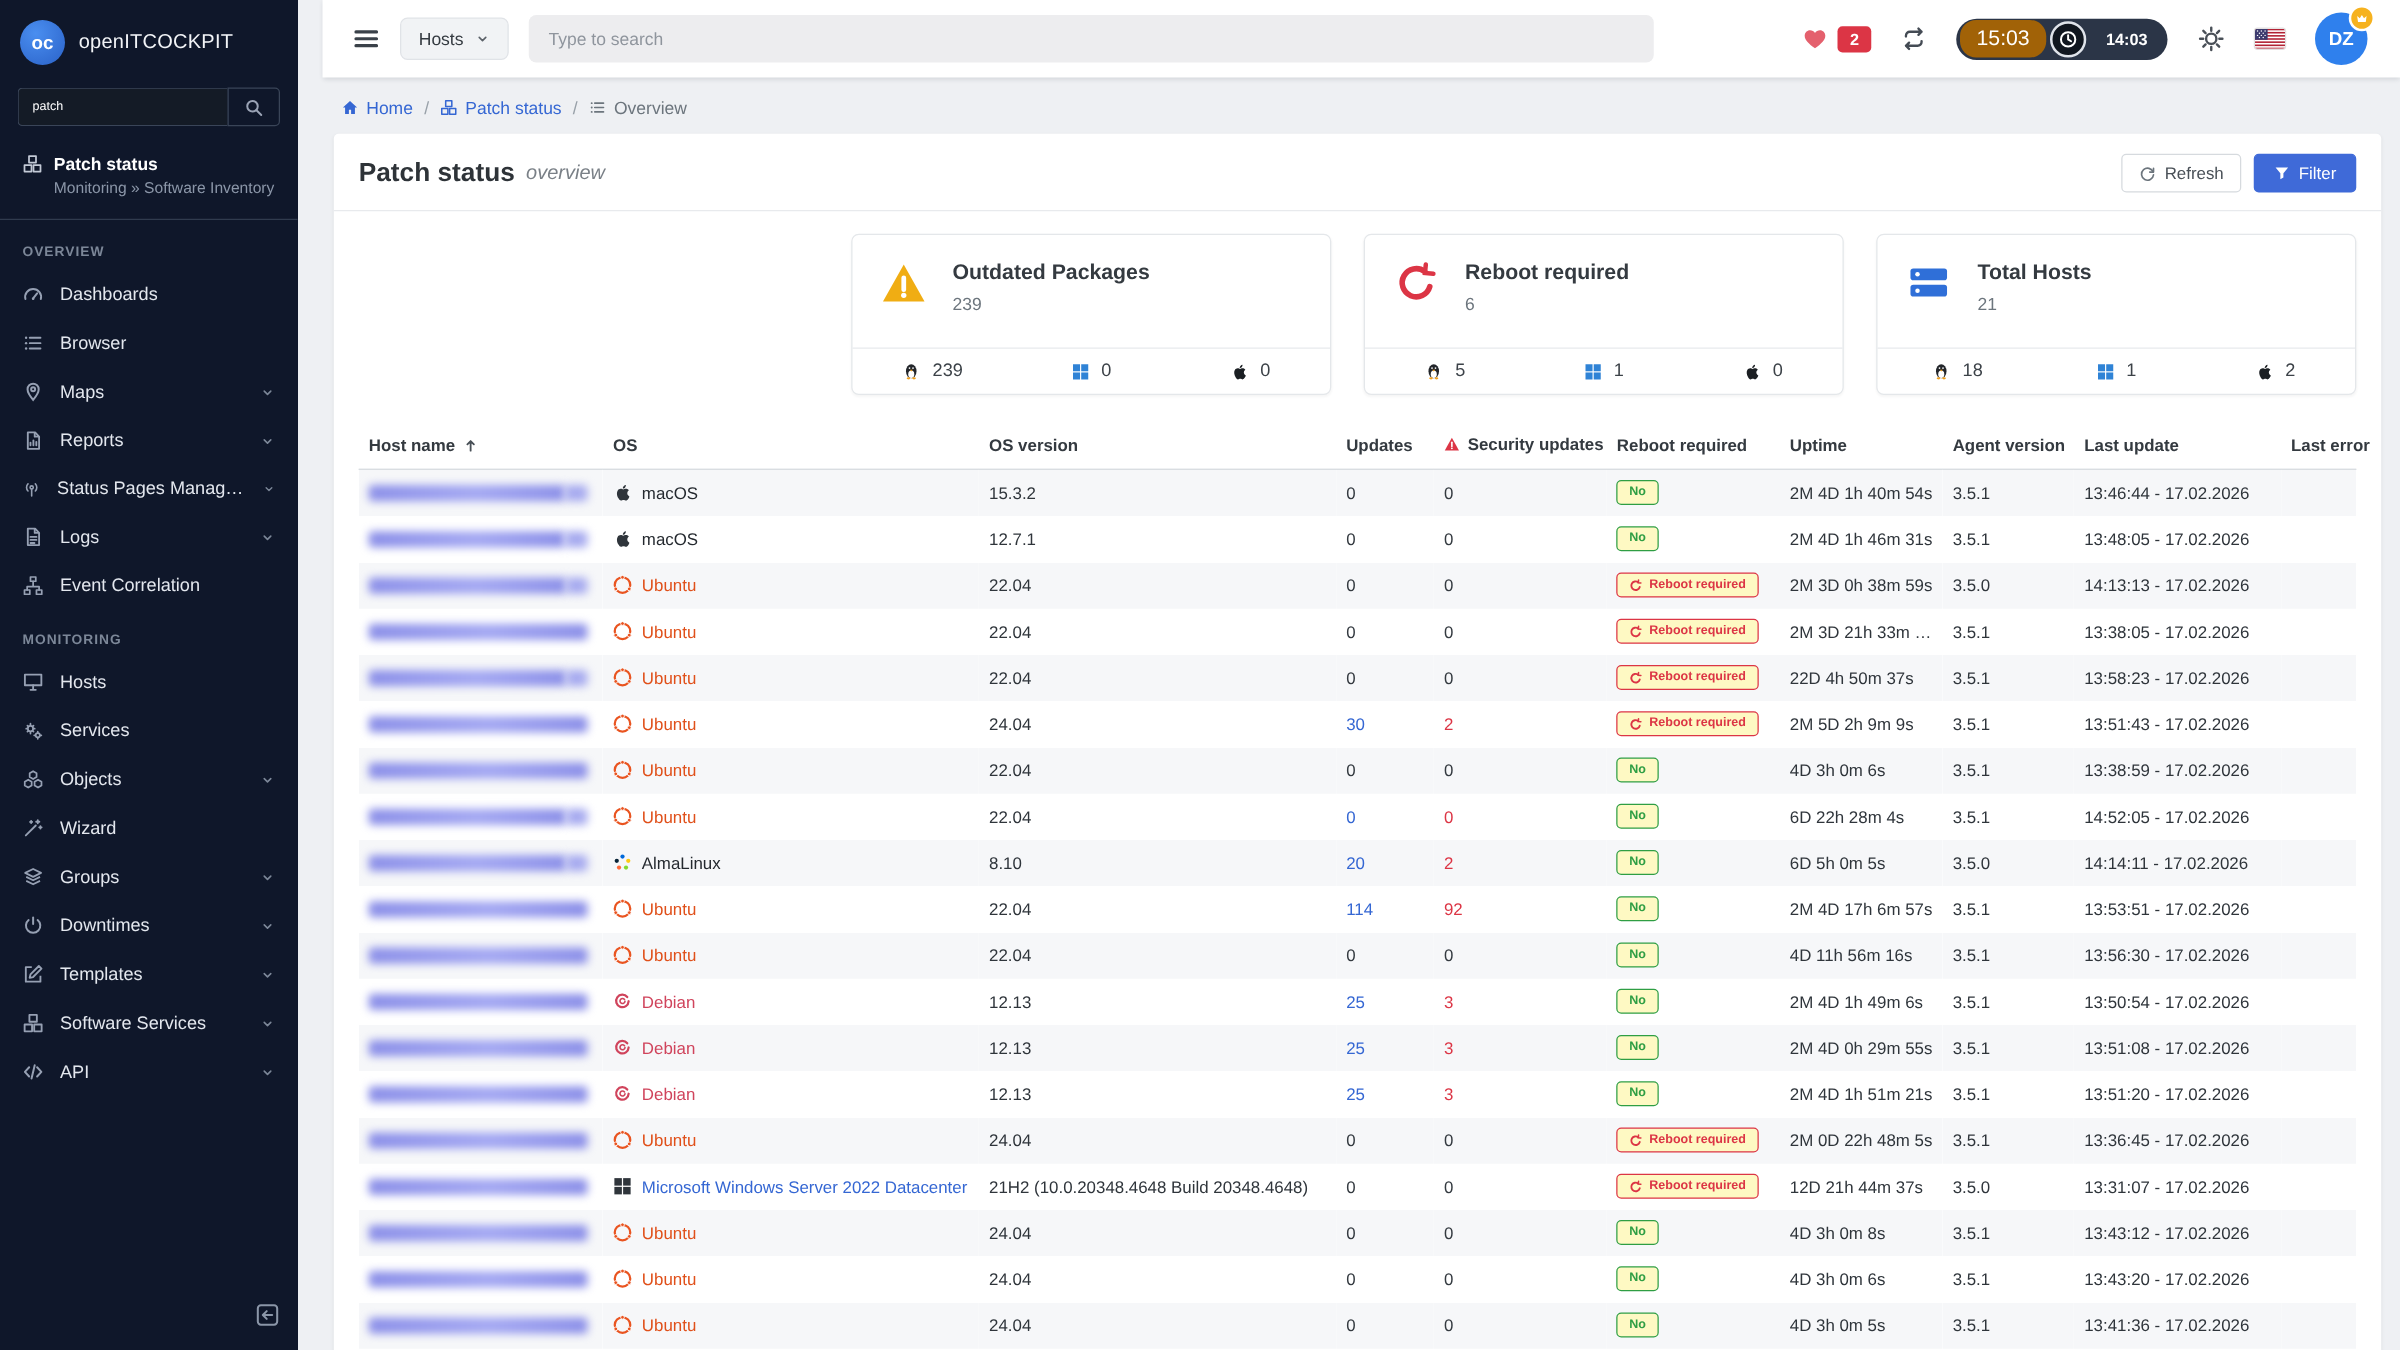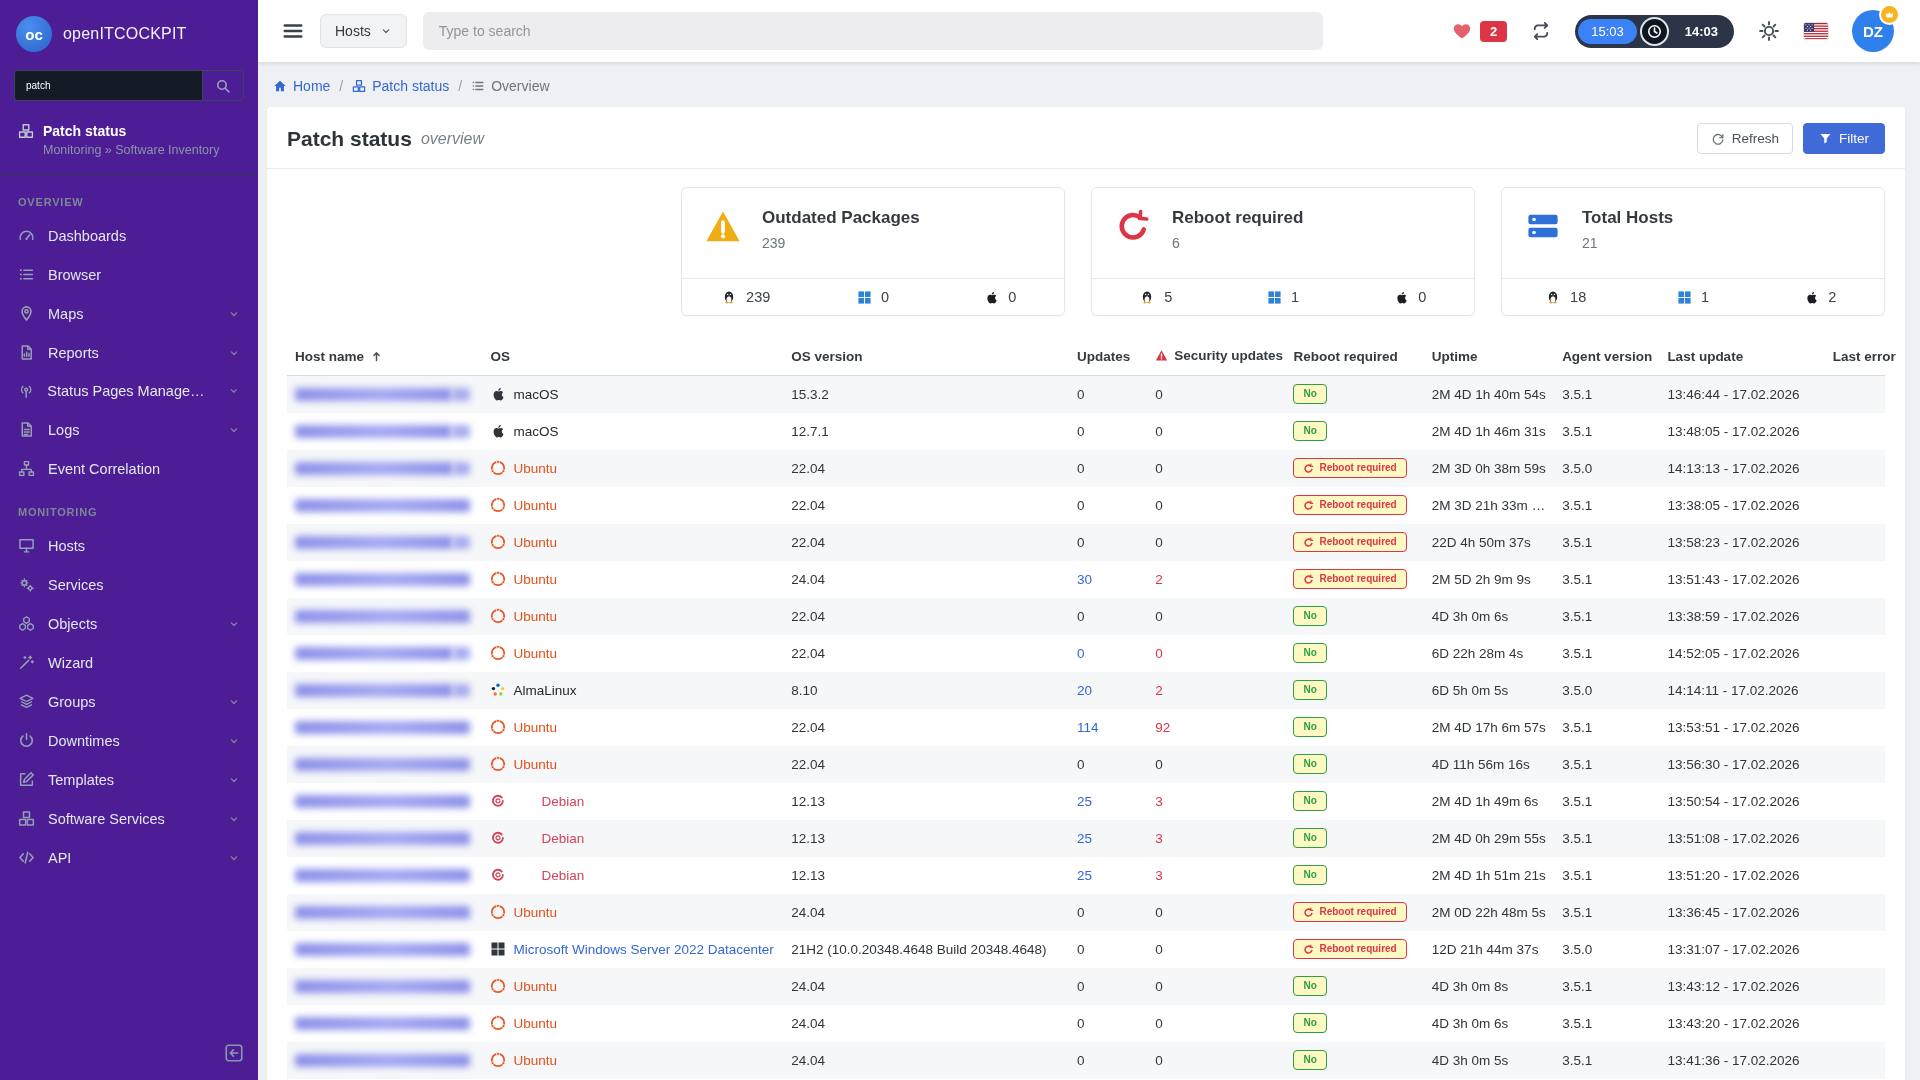--- a/index.html
+++ b/index.html
@@ -2,21 +2,21 @@
 <html><head>
 <meta charset="utf-8">
 <style>
   * { margin:0; padding:0; box-sizing:border-box; }
   html,body { width:1920px; height:1080px; overflow:hidden; background:#eef0f3;
     font-family:"Liberation Sans","DejaVu Sans",sans-serif; }
   .icn, .sicon, .chev { display:inline-flex; align-items:center; justify-content:center; }
   svg { display:block; }
 
   
-  .sidebar { position:fixed; left:0; top:0; bottom:0; width:258px; background:#4c1d95; color:#dfe3ea; z-index:20; }
+  .sidebar { position:fixed; left:0; top:0; bottom:0; width:238px; background:#0f172a; color:#dfe3ea; z-index:20; }
   .logo-row { display:flex; align-items:center; gap:11px; padding:16px 16px 12px; }
   .logo-circle { width:36px; height:36px; border-radius:50%; background:radial-gradient(circle at 35% 30%,#4a8ef0,#2a62c8); color:#fff; font-weight:bold; font-size:15px; display:flex; align-items:center; justify-content:center; }
   .app-name { color:#f2f4f7; font-size:16px; letter-spacing:.2px; }
   .side-search { display:flex; margin:6px 14px 0; }
   .side-search input { flex:1; background:#141b26; border:1px solid #3a4558; border-right:none; border-radius:4px 0 0 4px; color:#fff; padding:9px 11px; font-size:10px; outline:none; font-family:inherit; }
   .side-search button { width:42px; background:transparent; border:1px solid #3a4558; border-radius:0 4px 4px 0; color:#9aa3b5; cursor:pointer; display:flex; align-items:center; justify-content:center; }
   .search-result { margin:12px 14px 0; padding:10px 4px 14px; cursor:pointer; }
   .sr-title { display:flex; align-items:center; gap:9px; color:#fff; font-weight:bold; font-size:14px; }
   .sr-title .icn { color:#c3cad6; }
   .sr-sub { margin-top:4px; color:#8b96a8; font-size:12.5px; padding-left:25px; }
@@ -35,21 +35,21 @@
   .hosts-btn { display:flex; align-items:center; gap:9px; background:#f1f3f5; border:1px solid #e0e3e7; border-radius:6px; padding:8px 14px; font-size:14px; color:#343a40; cursor:pointer; font-family:inherit; }
   .hosts-btn .chev { color:#5b6168; }
   .top-search { width:900px; height:38px; background:#ededef; border:none; border-radius:6px; padding:0 16px; font-size:14px; color:#495057; outline:none; font-family:inherit; }
   .top-search::placeholder { color:#8f959d; }
   .top-right { margin-left:auto; display:flex; align-items:center; gap:24px; }
   .heart-wrap { display:flex; align-items:center; gap:7px; cursor:pointer; }
   .heart-icon { color:#e4606d; }
   .count-badge { background:#dc3545; color:#fff; font-size:13px; font-weight:bold; border-radius:4px; padding:3px 10px; }
   .repeat-btn { color:#444b54; cursor:pointer; }
   .time-widget { display:flex; align-items:center; background:#2b3547; border-radius:17px; height:33px; padding:3px; }
-  .time-left { background:#3b82f6; color:#fff; border-radius:13px; padding:5px 13px; font-size:13px; }
+  .time-left { background:#a16207; color:#fff; border-radius:13px; padding:5px 13px; font-size:17px; }
   .time-clock { width:29px; height:29px; margin:0 3px; border-radius:50%; background:#10161f; border:2px solid #dfe3ea; color:#fff; display:flex; align-items:center; justify-content:center; }
   .time-right { color:#fff; padding:0 13px; font-size:13px;font-weight:bold; }
   .sun-btn { color:#4a5058; cursor:pointer; }
   .flag { width:24px; height:16px; border-radius:2px; overflow:hidden; box-shadow:0 0 0 1px rgba(0,0,0,.12); cursor:pointer; }
   .avatar-wrap { position:relative; cursor:pointer; }
   .avatar { width:42px; height:42px; border-radius:50%; background:#2f80ed; color:#fff; font-weight:bold; font-size:15px; display:flex; align-items:center; justify-content:center; }
   .crown-badge { position:absolute; top:-6px; right:-6px; width:21px; height:21px; border-radius:50%; background:#f6b21f; color:#fff; display:flex; align-items:center; justify-content:center; border:2px solid #fff; }
 
   .content { padding:14px 15px 0 9px; flex:1; }
   .breadcrumb { display:flex; align-items:flex-end; gap:9px; font-size:14px; padding:2px 6px 13px; }
@@ -82,21 +82,21 @@
   thead th { text-align:left; padding:10px 8px; font-weight:bold; color:#343a40; border-bottom:1px solid #d9dde1; font-size:13.5px; white-space:nowrap; }
   thead th .hdr { display:inline-flex; align-items:center; gap:6px; cursor:pointer; }
   .sort-icn { color:#495057; }
   .warn-small { color:#dc3545; }
   tbody td { padding:8px; color:#2f353b; height:37px; white-space:nowrap; overflow:hidden; text-overflow:ellipsis; vertical-align:middle; }
   tbody tr:nth-child(odd) { background:#f6f7f9; }
   .hostwrap { display:flex; align-items:center; padding-right:4px; }
   .blurbar { display:inline-block; height:13px; border-radius:3px; background:linear-gradient(90deg,#8b8fe8,#a3a7f2 55%,#8b8fe8); filter:blur(3.5px); }
   .blursq { display:inline-block; width:20px; height:13px; border-radius:3px; background:#a6aaef; filter:blur(3.5px); margin-left:auto; }
   .osicon { display:inline-flex; width:17px; margin-right:7px; vertical-align:-3px; }
-  .os-ubuntu { color:#e0501a; } .os-debian { color:#d0445c;margin-left:28px; } .os-macos { color:#24292f; }
+  .os-ubuntu { color:#e0501a; } .os-debian { color:#d0445c; } .os-macos { color:#24292f; }
   .os-almalinux { color:#24292f; } .os-windows { color:#3567d3; }
   .num { color:#343a40; } .num.link { color:#3567d3; } .num.red { color:#dc3545; }
   .badge { display:inline-flex; align-items:center; gap:5px; border-radius:4px; padding:3px 9px; font-size:10px; font-weight:bold; line-height:1.2; background:#fef9c3; }
   .badge-ok { color:#2f9e44; border:1px solid #2f9e44; }
   .badge-danger { color:#dc3545; border:1px solid #dc3545; }
 </style>
 </head>
 <body>
 
 <aside class="sidebar">

